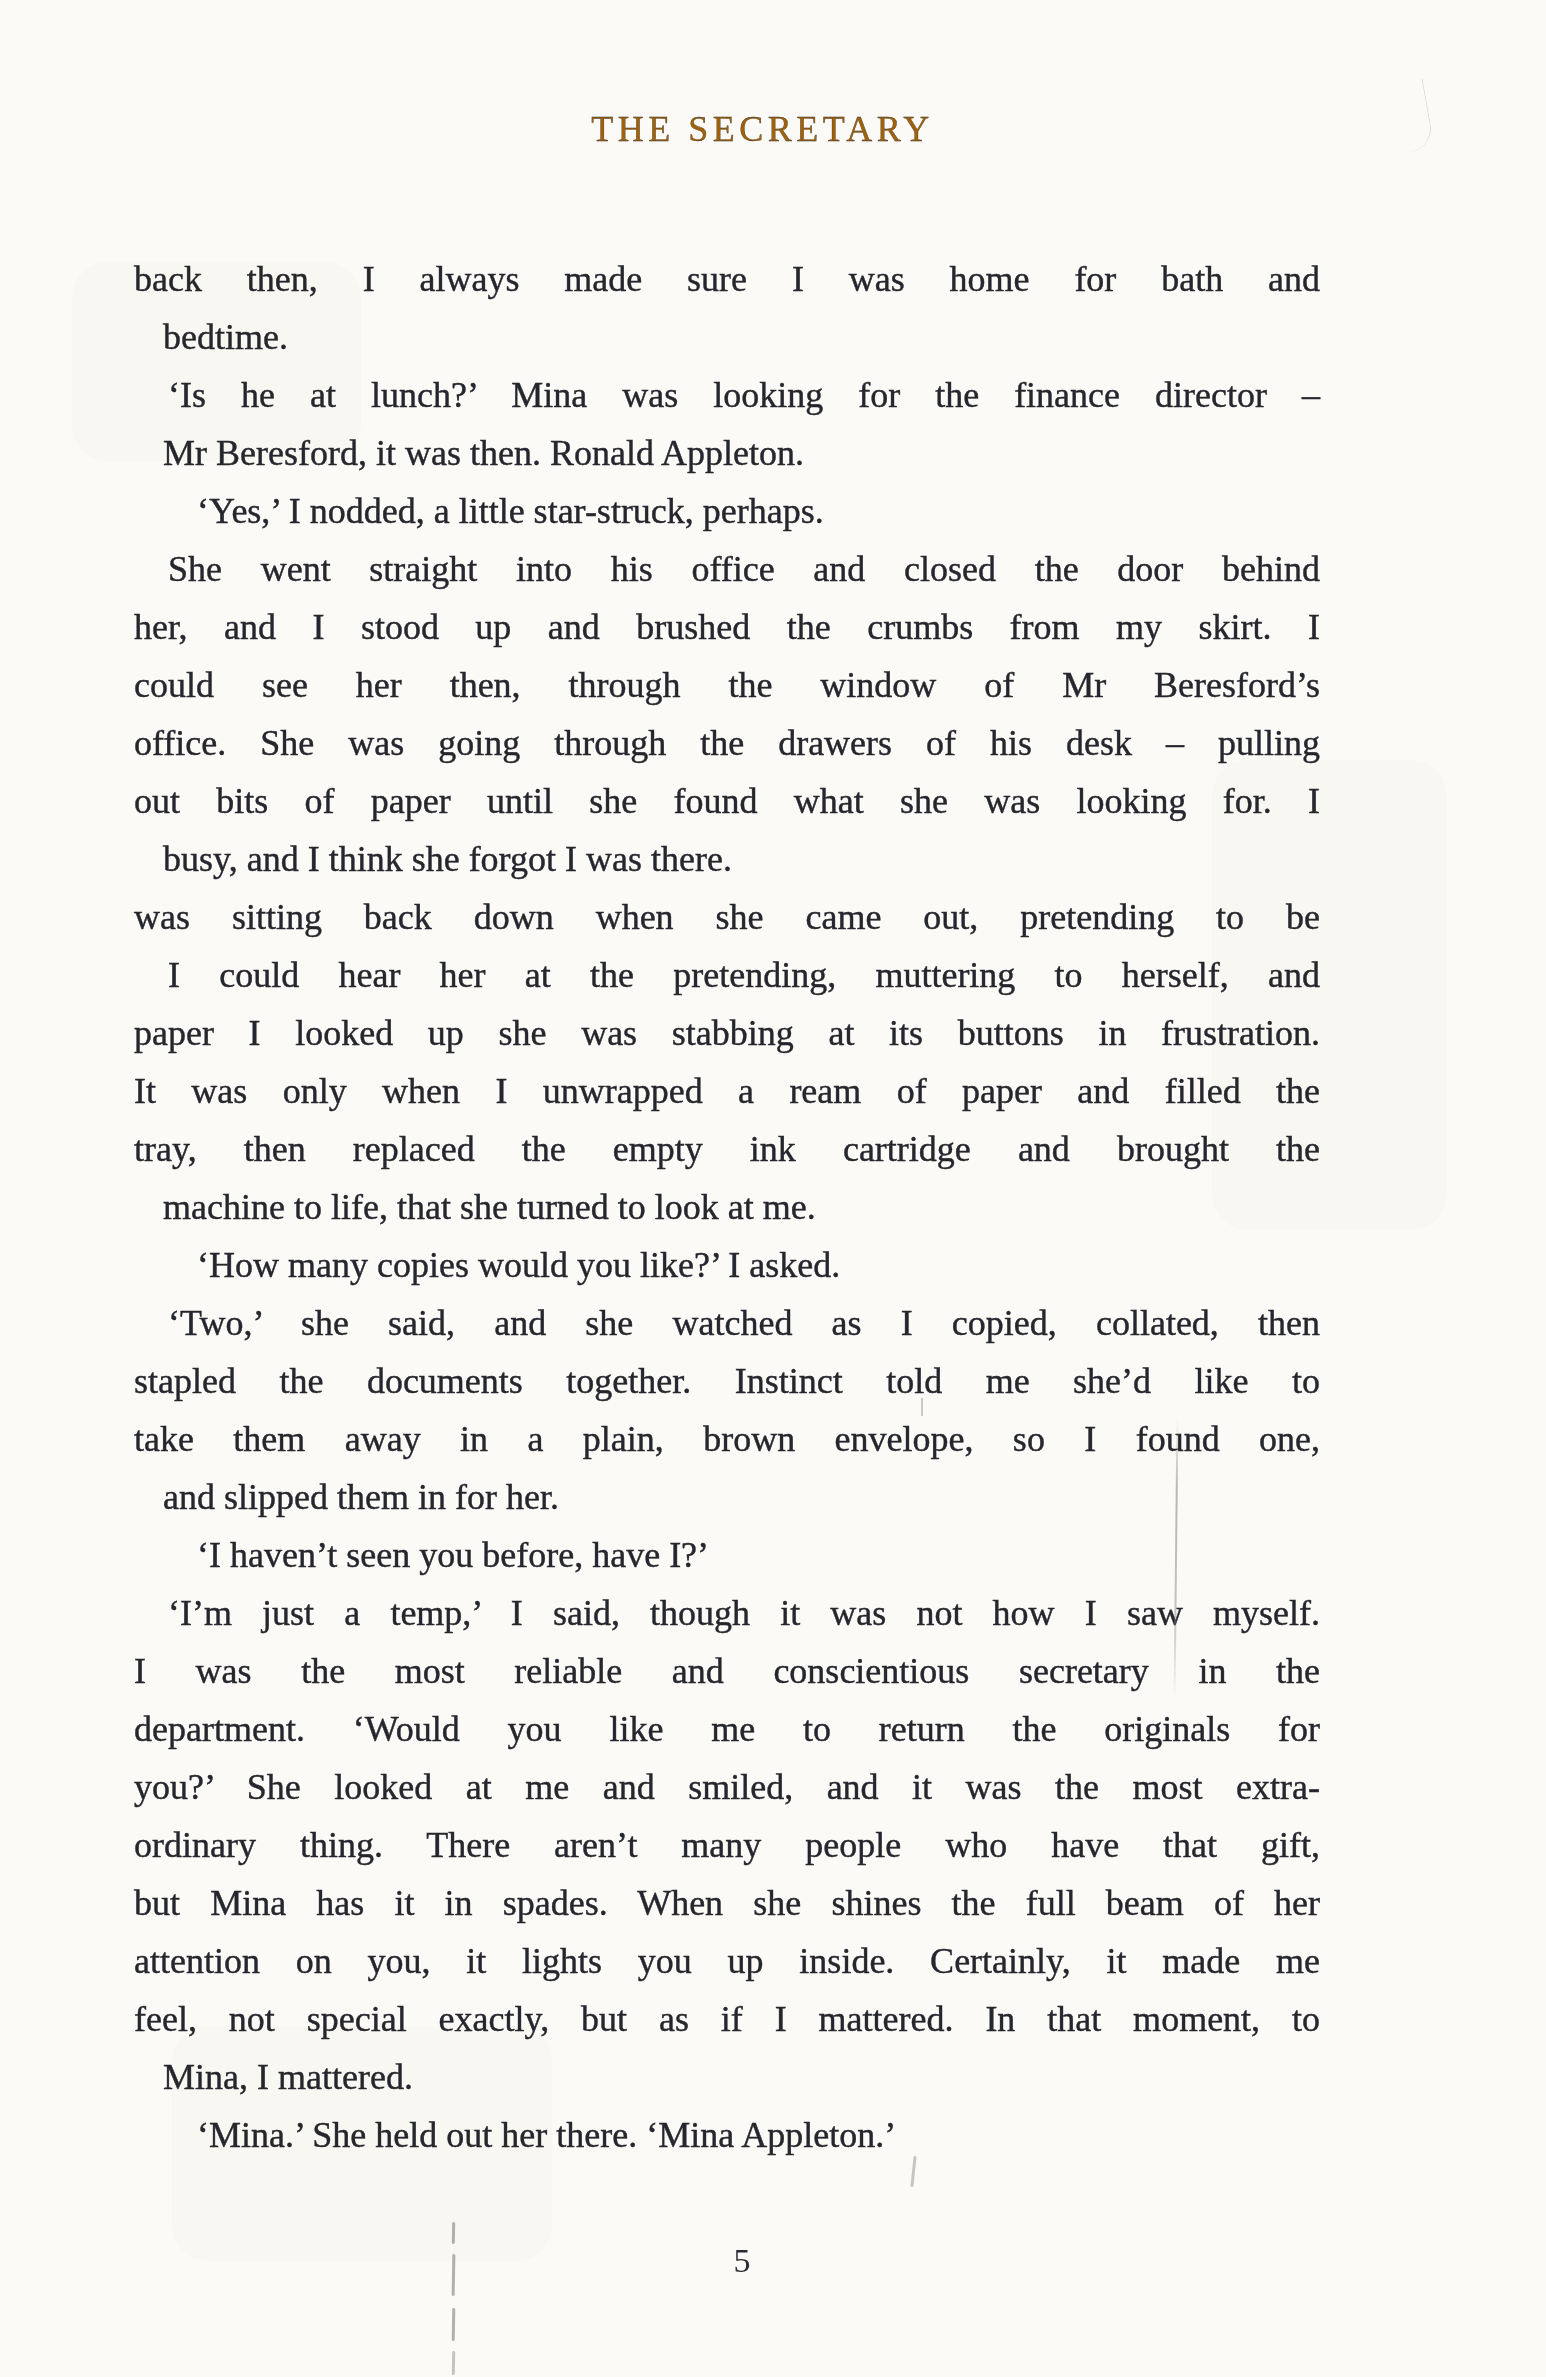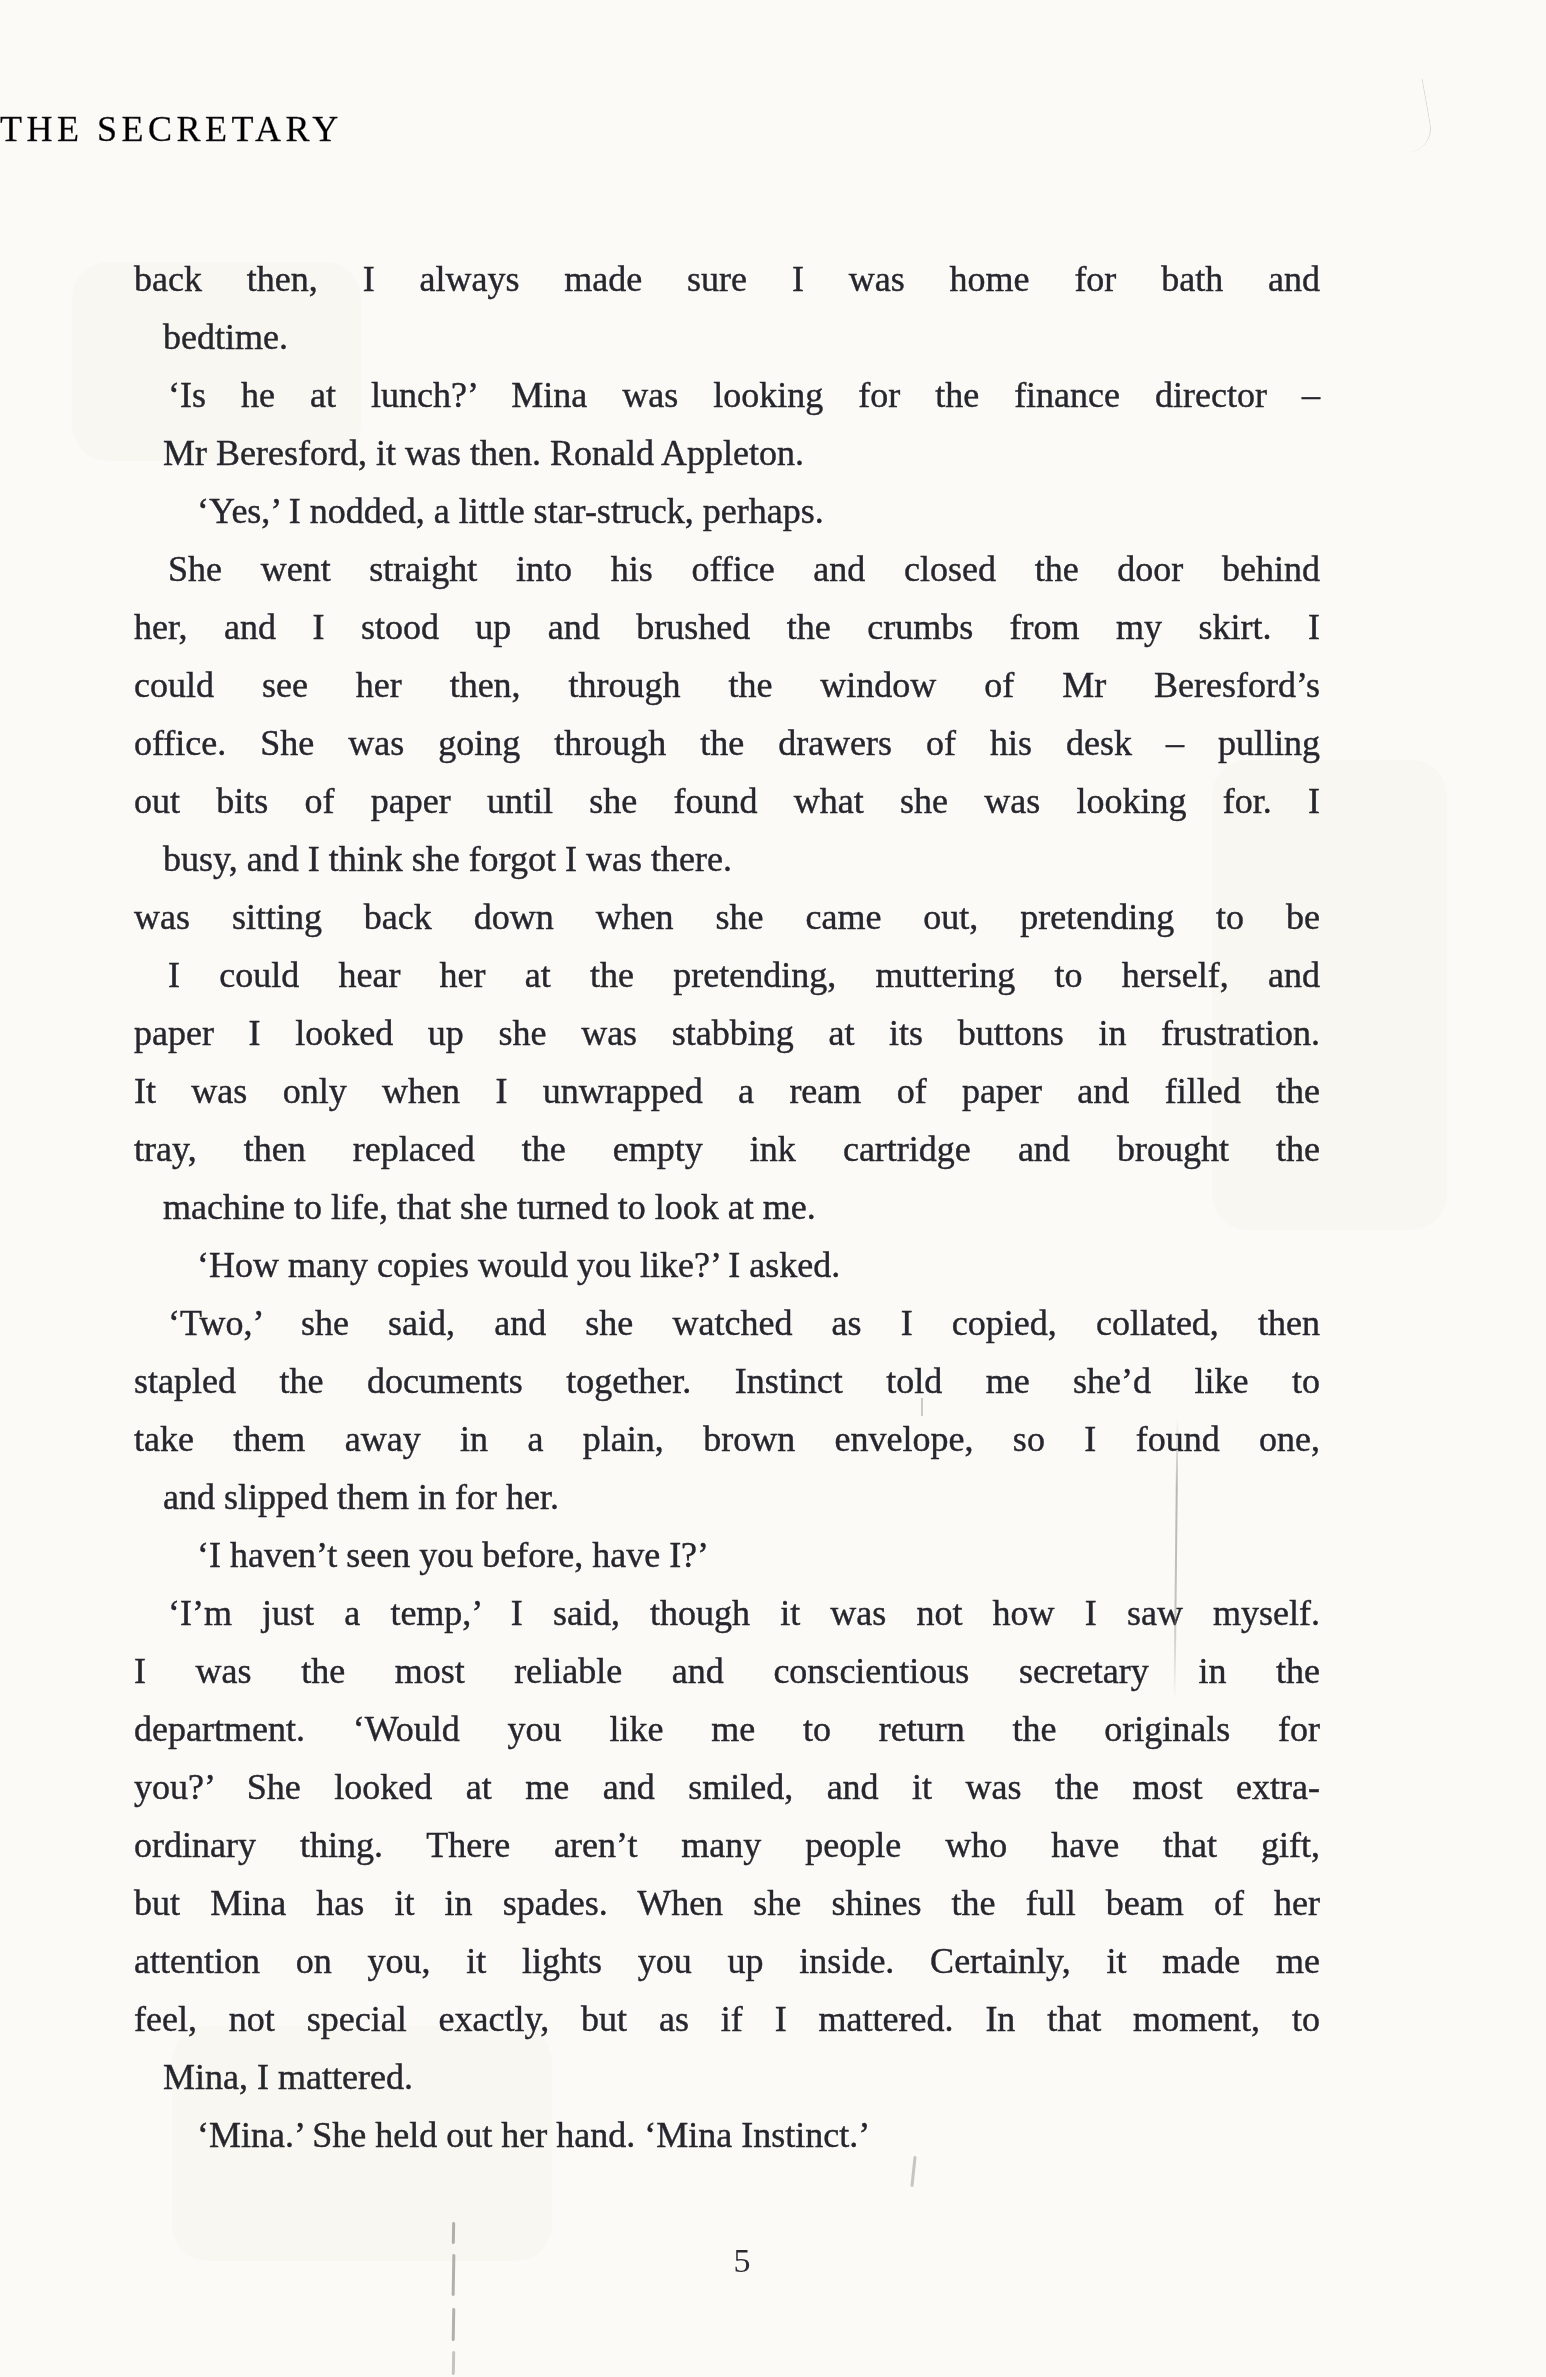--- a/index.html
+++ b/index.html
@@ -10,24 +10,25 @@
     background: #fbfaf6;
     font-family: "Liberation Serif", serif;
     color: #26262e;
     overflow: hidden;
   }
   .running-header {
     position: absolute;
     top: 109px;
     left: 0;
     width: 1525px;
+    text-align: center;
     font-size: 36px;
     line-height: 40px;
     letter-spacing: 4.5px;
-    color: #000000;
+    color: #a16207;
     -webkit-text-stroke: 0.3px #2d2d37;
   }
   .text-block {
     position: absolute;
     left: 134px;
     top: 250px;
     width: 1186px;
   }
   .line {
     height: 58px;
@@ -119,21 +120,21 @@
       <div class="line last indent">‘I haven’t seen you before, have I?’</div>
       <div class="line indent">‘I’m just a temp,’ I said, though it was not how I saw myself.</div>
       <div class="line">I was the most reliable and conscientious secretary in the</div>
       <div class="line">department. ‘Would you like me to return the originals for</div>
       <div class="line">you?’ She looked at me and smiled, and it was the most extra-</div>
       <div class="line">ordinary thing. There aren’t many people who have that gift,</div>
       <div class="line">but Mina has it in spades. When she shines the full beam of her</div>
       <div class="line">attention on you, it lights you up inside. Certainly, it made me</div>
       <div class="line">feel, not special exactly, but as if I mattered. In that moment, to</div>
       <div class="line last">Mina, I mattered.</div>
-      <div class="line last indent">‘Mina.’ She held out her hand. ‘Mina Instinct.’</div>
+      <div class="line last indent">‘Mina.’ She held out her there. ‘Mina Appleton.’</div>
     </div>
 
   <div class="page-number">5</div>
 
   <div class="artifact smudge s1"></div>
   <div class="artifact smudge s2"></div>
   <div class="artifact smudge s3"></div>
   <div class="artifact curl-topright"></div>
   <div class="artifact crease-right"></div>
   <div class="artifact tick-mid"></div>

